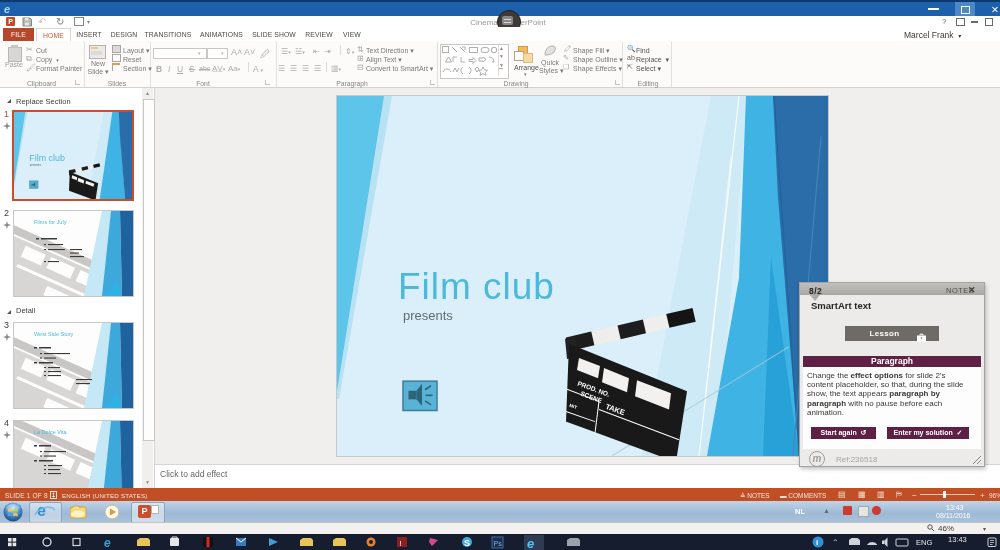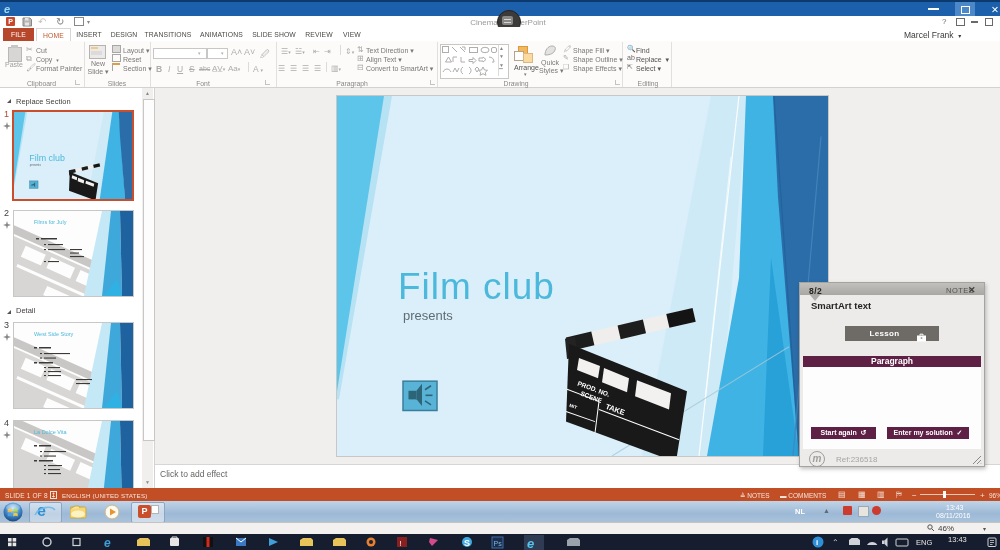--- a/index.html
+++ b/index.html
@@ -408,20 +408,21 @@
  <div class="a" style="left:45px;top:43px;width:94px;height:15px;background:#6e6a66;color:#fff;font-size:8px;font-weight:bold;text-align:center;line-height:15px;letter-spacing:.3px">Lesson&nbsp;&nbsp;&nbsp;&nbsp;&nbsp;&nbsp;</div>
  <div class="a" style="left:117px;top:45px;width:9px;height:8px">
   <svg width="9" height="9" viewBox="0 0 9 9">
           <rect x="0" y="2.5" width="9" height="6" fill="#fff"></rect>
           <path d="M3 2.5v-1.3h3v1.3" stroke="#fff" fill="none"></path>
           <rect x="3.7" y="4.5" width="1.6" height="1.1" fill="#6e6a66"></rect>
         </svg>
  </div>
  <div class="a" style="left:3px;top:73px;width:178px;height:11px;background:#5e2044;color:#fff;font-size:8.5px;font-weight:bold;text-align:center;line-height:11px">Paragraph</div>
  <div class="a" style="left:3px;top:84px;width:178px;height:82px;background:#fdfdfd"></div>
+ <div class="a" style="left:7px;top:88px;width:176px;font-size:8px;line-height:9.2px;color:#3c3a38;white-space:nowrap">Change the <b>effect options</b> for slide 2's<br>content placeholder, so that, during the slide<br>show, the text appears <b>paragraph by</b><br><b>paragraph</b> with no pause before each<br>animation.</div>
  <div class="a" style="left:11px;top:144px;width:65px;height:12px;background:#5e2044;color:#fff;font-size:7px;font-weight:bold;text-align:center;line-height:12px">Start again&nbsp;&nbsp;↺</div>
  <div class="a" style="left:87px;top:144px;width:82px;height:12px;background:#5e2044;color:#fff;font-size:7px;font-weight:bold;text-align:center;line-height:12px">Enter my solution&nbsp;&nbsp;✓</div>
  <div class="a" style="left:9px;top:168px;width:14px;height:14px;border-radius:50%;border:1.5px solid #a09e9b;color:#a09e9b;font-size:10px;font-weight:bold;font-style:italic;text-align:center;line-height:13px">m</div>
  <div class="a" style="left:36px;top:172px;font-size:8px;color:#a6a4a1">Ref:236518</div>
  <svg class="a" style="left:172px;top:172px" width="10" height="10">
         <path d="M9 1L1 9M9 5L5 9M9 8.5L8.5 9" stroke="#8a8886" stroke-width="1"></path>
       </svg>
 </div>
 
 <div id="status" class="a" style="left:0;top:488px;width:1000px;height:13px;background:#c24e26;color:#f5e4dc;font-size:6.5px">

